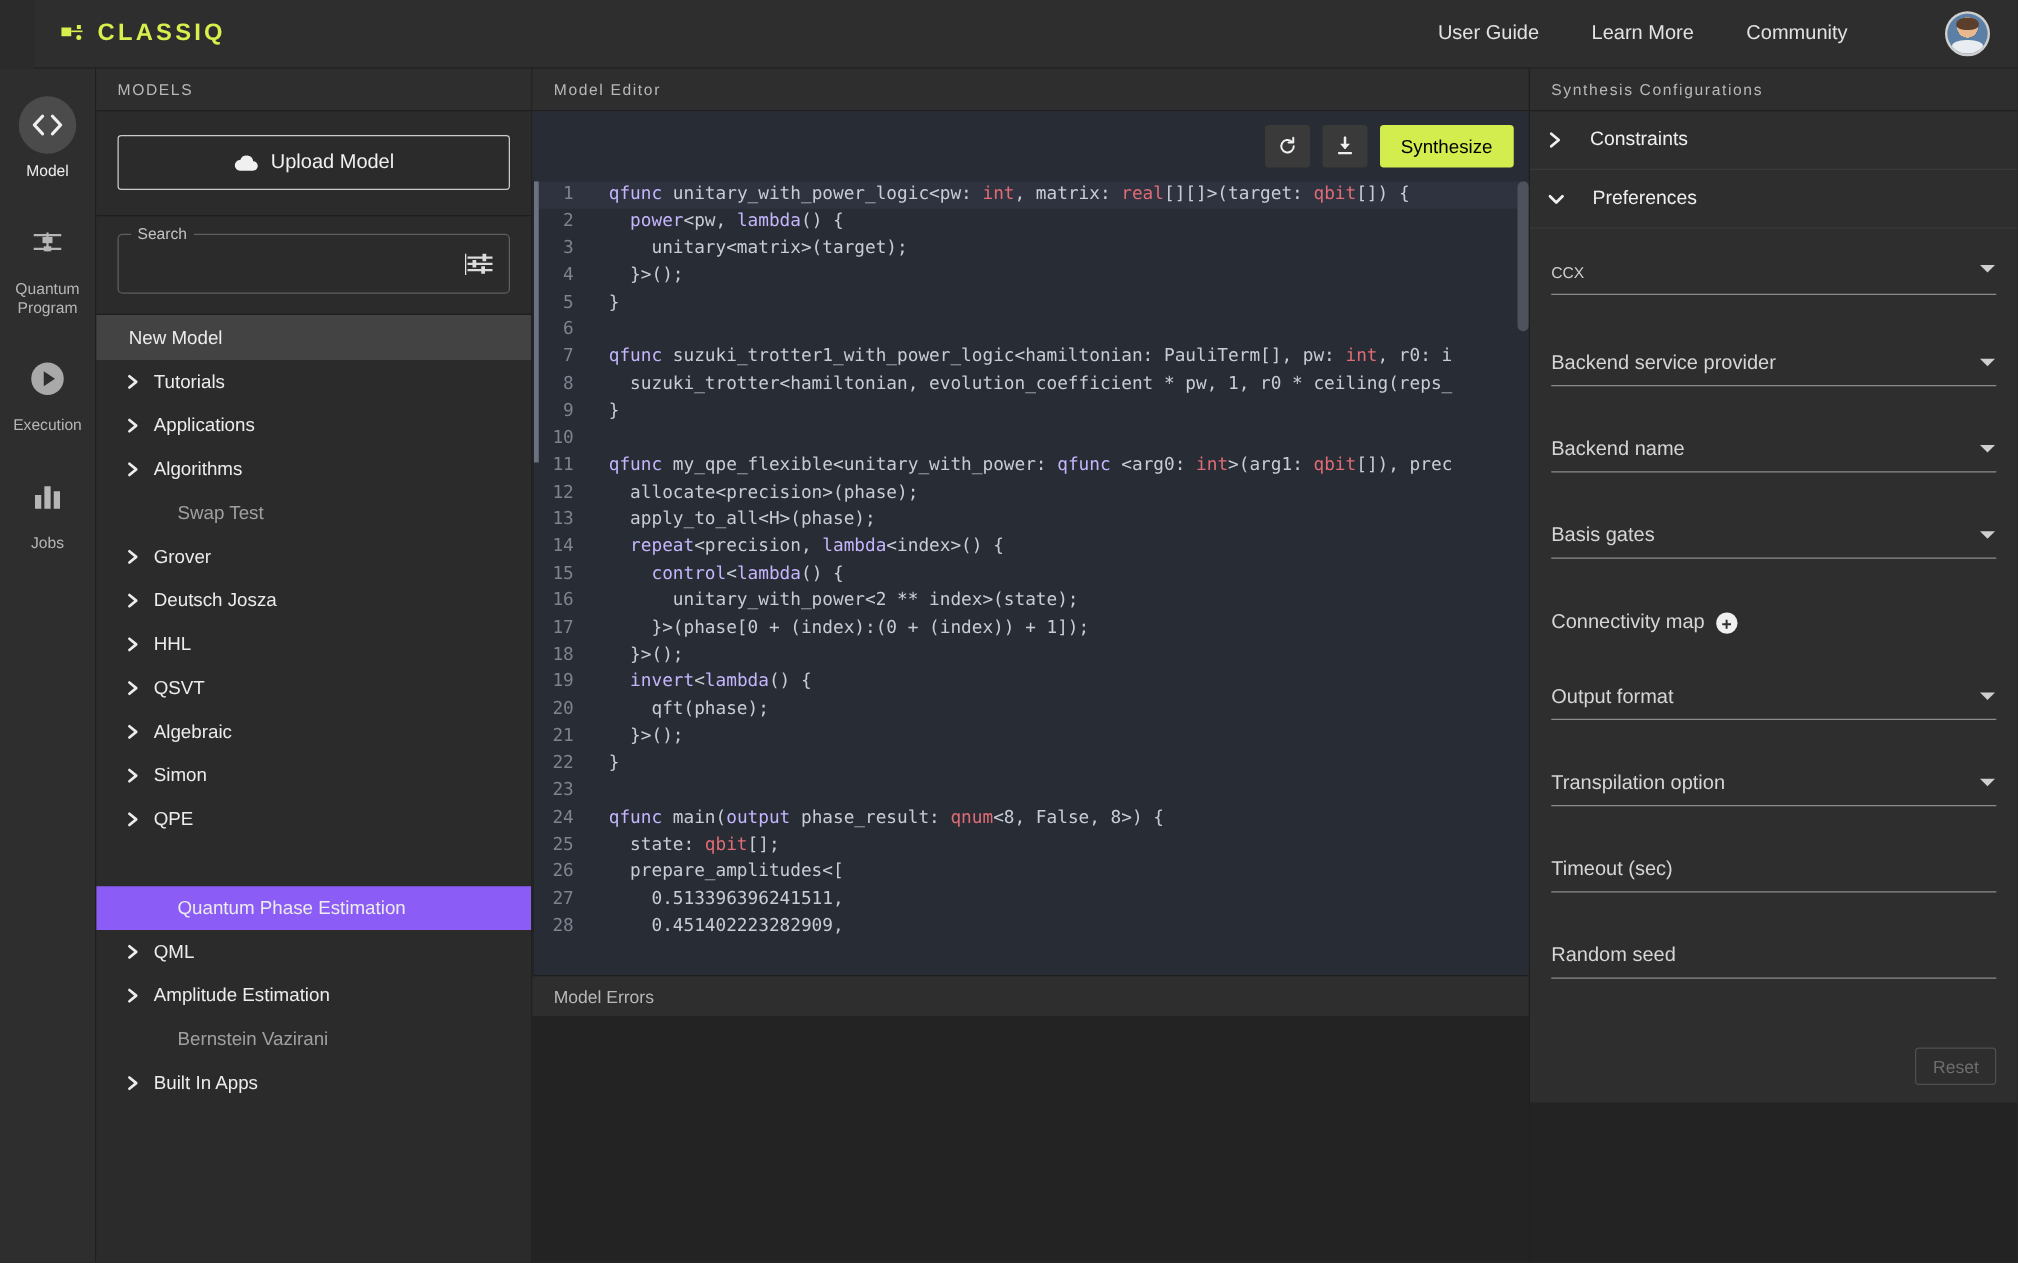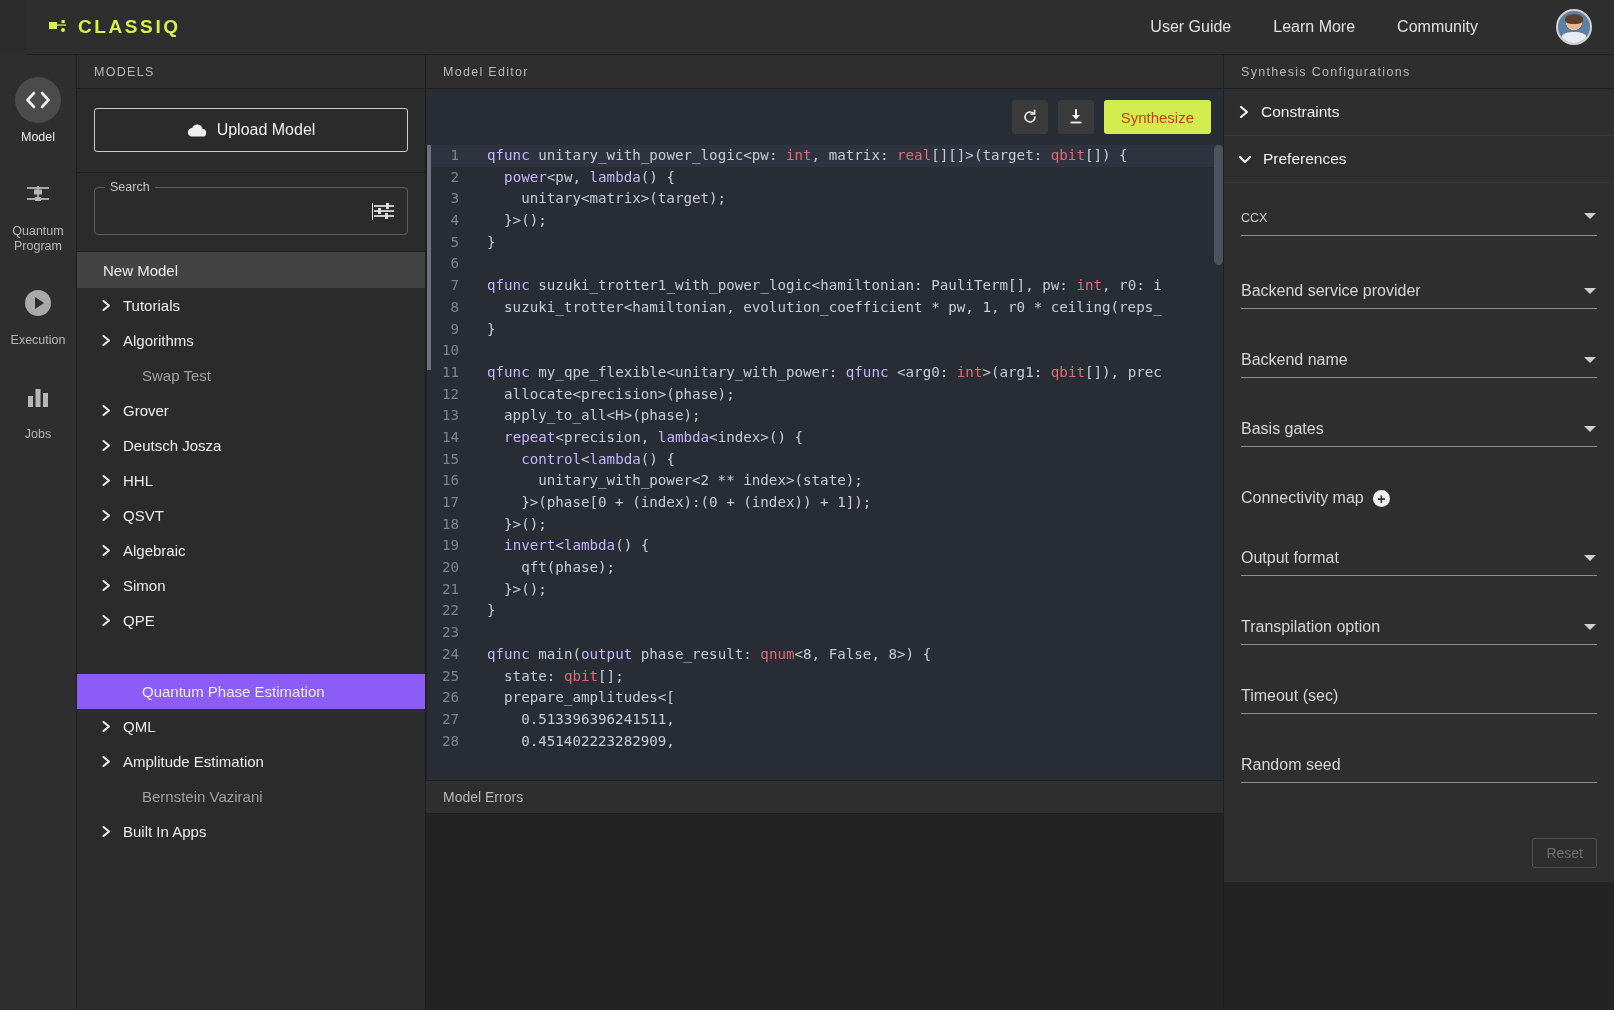--- a/index.html
+++ b/index.html
@@ -143,21 +143,21 @@
     background: #282c34;
     display: flex; align-items: center; justify-content: flex-end;
     padding: 0 12px; gap: 10px;
   }
   .tool-btn {
     width: 36px; height: 34px; background: #3a3a3a; border: none; border-radius: 3px;
     display: flex; align-items: center; justify-content: center; cursor: pointer;
   }
   .synth-btn {
     height: 34px; padding: 0 17px; border: none; border-radius: 3px;
-    background: #d3ed4f; color: #c2410c;
+    background: #d3ed4f; color: #000000;
     font-size: 15px; font-family: inherit; cursor: pointer;
   }
   .code-area {
     flex: 1; min-height: 0; position: relative;
     background: #282c34; overflow: hidden;
     border-left: 1px solid #202020;
   }
   .code {
     font-family: "DejaVu Sans Mono", monospace;
     font-size: 14.2px; line-height: 21.7px;
@@ -193,21 +193,21 @@
 
   
   .synth {
     width: 391px; min-width: 391px;
     background: #2e2e2e;
     border-left: 1px solid #1f1f1f;
     display: flex; flex-direction: column;
   }
   .acc-row {
     height: 47px; display: flex; align-items: center;
-    padding-left: 14px; gap: 11px; cursor: pointer;
+    padding-left: 14px; gap: 22px; cursor: pointer;
     color: #efefef; font-size: 15.5px;
     border-bottom: 1px solid #3a3a3a;
   }
   .fields { padding: 24px 17px 0 17px; flex: 1; }
   .field {
     position: relative; margin-bottom: 42px;
     border-bottom: 1px solid #8c8c8c; padding-bottom: 8px;
     display: flex; align-items: flex-end; cursor: pointer;
   }
   .field .lab { color: #d6d6d6; font-size: 16px; }
@@ -337,20 +337,28 @@
             </svg>
           </span>
           <span>Tutorials</span>
         </div>
         <div class="tree-row">
           <span class="chev">
             <svg width="11" height="13" viewBox="0 0 11 13">
               <path d="M2.5 2 L8 6.5 L2.5 11" stroke="#ececec" stroke-width="2.1" fill="none" stroke-linecap="round" stroke-linejoin="round"></path>
             </svg>
           </span>
+          <span>Applications</span>
+        </div>
+        <div class="tree-row">
+          <span class="chev">
+            <svg width="11" height="13" viewBox="0 0 11 13">
+              <path d="M2.5 2 L8 6.5 L2.5 11" stroke="#ececec" stroke-width="2.1" fill="none" stroke-linecap="round" stroke-linejoin="round"></path>
+            </svg>
+          </span>
           <span>Algorithms</span>
         </div>
         <div class="tree-row dim ind2">
           <span class="chev"></span>
           <span>Swap Test</span>
         </div>
         <div class="tree-row ind1">
           <span class="chev">
             <svg width="11" height="13" viewBox="0 0 11 13">
               <path d="M2.5 2 L8 6.5 L2.5 11" stroke="#ececec" stroke-width="2.1" fill="none" stroke-linecap="round" stroke-linejoin="round"></path>

